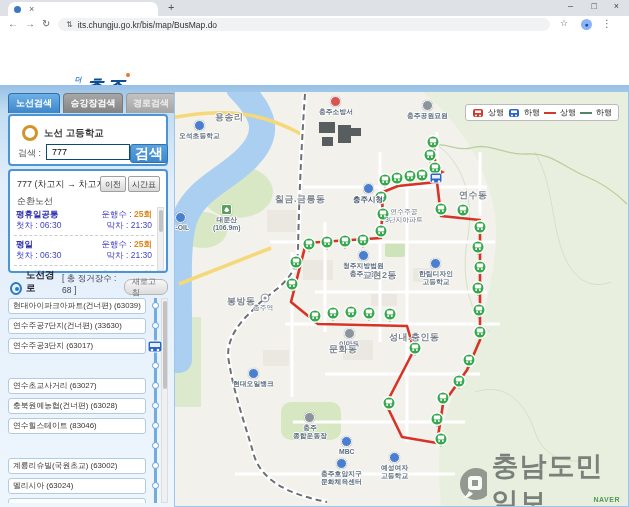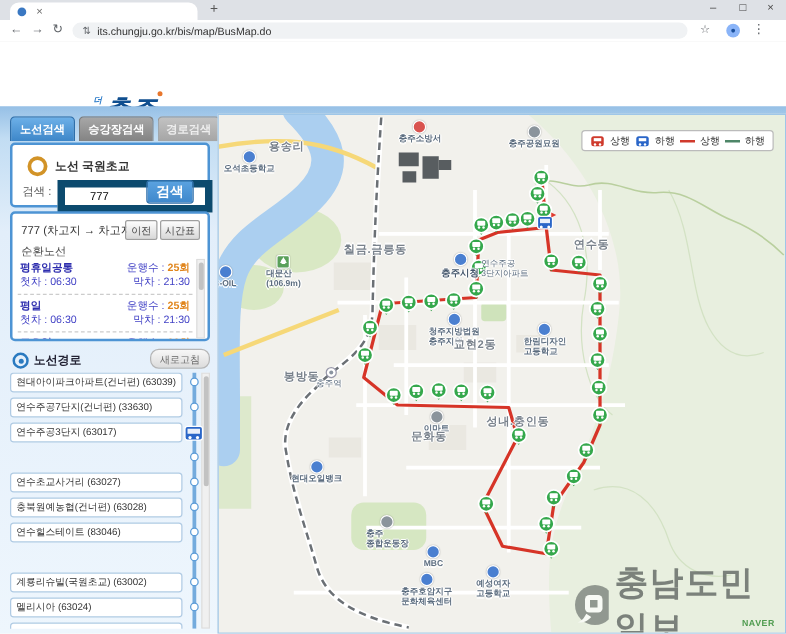--- a/index.html
+++ b/index.html
@@ -40,23 +40,23 @@
   .stab{height:19px;border-radius:4px 4px 0 0;color:#fff;font-size:9px;font-weight:bold;
         display:flex;align-items:center;justify-content:center}
   .stab.active{width:50px;background:linear-gradient(#6db0e8,#3d86c8);border:1px solid #2f6faa;border-bottom:none}
   .stab.g1{width:58px;background:linear-gradient(#a7a7a7,#838383);border:1px solid #7a7a7a;border-bottom:none}
   .stab.g2{width:48px;background:linear-gradient(#c2c2c2,#a5a5a5);border:1px solid #9a9a9a;border-bottom:none;color:#eee}
   .panel{position:absolute;background:#fff;border:2px solid #4d94d4;border-radius:4px;box-sizing:border-box}
   #searchpanel{left:8px;top:114px;width:160px;height:52px}
   .radio{position:absolute;left:12px;top:9px;width:10px;height:10px;border-radius:50%;border:3px solid #d29327;background:#fff;box-sizing:content-box}
   .srlabel{position:absolute;left:34px;top:11px;font-size:9.5px;font-weight:bold;color:#333}
   .sflabel{position:absolute;left:8px;top:31px;font-size:9px;color:#555}
-  .sinput{position:absolute;left:36px;top:28px;width:72px;height:14px;border:6px solid #0c4a6e;font-size:9px;padding:0 20px;box-sizing:content-box}
-  .btn-blue{position:absolute;left:107px;top:28px;width:36px;height:17px;background:linear-gradient(#5aa2e0,#3f88cc);
-            border:1px solid #2f6faa;border-radius:3px;color:#fff;font-size:11px;font-weight:bold;
+  .sinput{position:absolute;left:36px;top:28px;width:72px;height:14px;border:1px solid #0c4a6e;font-size:9px;padding:0 5px;box-sizing:content-box}
+  .btn-blue{position:absolute;left:120px;top:28px;width:36px;height:17px;background:linear-gradient(#5aa2e0,#3f88cc);
+            border:1px solid #2f6faa;border-radius:3px;color:#fff;font-size:14px;font-weight:bold;
             display:flex;align-items:center;justify-content:center}
   #routepanel{left:8px;top:169px;width:160px;height:104px}
   .rtitle{position:absolute;left:7px;top:7px;font-size:9px;color:#333}
   .btn-gray{position:absolute;top:5px;height:14px;background:linear-gradient(#fdfdfd,#d8d8d8);border:1px solid #9f9f9f;
             border-radius:2px;color:#444;font-size:8px;display:flex;align-items:center;justify-content:center}
   .rsub{position:absolute;left:7px;top:24px;font-size:9px;color:#444}
   #schedule{position:absolute;left:4px;top:36px;width:150px;height:64px;overflow:hidden}
   .schrow{width:136px;border-bottom:1px dashed #ccc;padding:2px 2px 3px 2px;margin-bottom:1px}
   .schl1,.schl2{display:flex;justify-content:space-between;font-size:8.5px;line-height:1.35}
   .schname{color:#2d2dae;font-weight:bold}
@@ -75,21 +75,21 @@
   #stops{position:absolute;left:8px;top:298px;width:160px;height:205px;overflow:hidden}
   .stoprow{position:absolute;left:0;width:138px;height:16px;background:#fff;border:1px solid #b0cbe4;border-radius:3px;
            box-sizing:border-box;font-size:7.8px;color:#333;line-height:14px;padding:0 4px;white-space:nowrap;overflow:hidden}
   .tline{position:absolute;left:146px;top:0;width:3px;height:205px;background:#74abdd}
   .tnode{position:absolute;left:144px;width:7px;height:7px;border-radius:50%;background:#fff;border:1.5px solid #5c9cd8;box-sizing:border-box}
   #list-scroll{right:0;top:0;height:205px}
   
   #map{position:absolute;left:174px;top:91px;width:453px;height:414px;overflow:hidden;border:1px solid #9ec6e8;background:#f2f1ec}
   #mapsvg{position:absolute;left:0;top:0}
   .mlabel{position:absolute;font-size:7.5px;color:#44566b;white-space:pre-line;line-height:1.2;
-          display:flex;flex-direction:column;align-items:center;text-align:left;z-index:5;
+          display:flex;flex-direction:column;align-items:center;text-align:center;z-index:5;
           text-shadow:1px 0 0 #fff,-1px 0 0 #fff,0 1px 0 #fff,0 -1px 0 #fff}
   .mlabel.district{font-size:9px;color:#79828c;font-weight:bold;letter-spacing:.5px}
   .mlabel.tiny{font-size:6.8px;color:#5d6e80}
   .pico{width:9px;height:9px;border-radius:50%;background:#4a7fd0;border:1.5px solid #fff;
         box-shadow:0 0 1px rgba(0,0,0,.4);margin-bottom:1px;box-sizing:content-box}
   .pico.gray{background:#8b949c}
   .pico.red{background:#d9534f}
   .pico.mtn{background:#5aa05a;border-radius:2px;text-align:center}
   .pico.mtn:before{content:"▲";color:#fff;font-size:5.5px;line-height:9px;display:block}
   #legend{position:absolute;right:9px;top:12px;display:flex;align-items:center;gap:4px;background:#fff;
@@ -145,21 +145,21 @@
 <div id="content"></div>
 
 <div id="stabs">
   <div class="stab active">노선검색</div>
   <div class="stab g1">승강장검색</div>
   <div class="stab g2">경로검색</div>
 </div>
 
 <div class="panel" id="searchpanel">
   <span class="radio"></span>
-  <span class="srlabel">노선 국원초교</span>
+  <span class="srlabel">노선 고등학교</span>
   <span class="sflabel">검색 :</span>
   <input class="sinput" value="777" style="">
   <div class="btn-blue">검색</div>
 </div>
 
 <div class="panel" id="routepanel">
   <span class="rtitle">777 (차고지 → 차고지)</span>
   <div class="btn-gray" style="right:40px;width:24px">이전</div>
   <div class="btn-gray" style="right:6px;width:30px">시간표</div>
   <span class="rsub">순환노선</span>
@@ -192,20 +192,21 @@
     </div>
     <div class="vscroll" style="height:64px">
       <span class="vthumb" style="top:2px;height:22px"></span>
     </div>
   </div>
 </div>
 
 <div id="pathhdr">
   <span class="target"></span>
   <span class="phtitle">노선경로</span>
+  <span class="phcount">[ 총 정거장수 : 68 ]</span>
   <div class="btn-refresh">새로고침</div>
 </div>
 
 <div id="stops">
   <div class="tline"></div>
   <div class="stoprow" style="top:0">현대아이파크아파트(건너편) (63039)</div>
   <div class="stoprow" style="top:20px">연수주공7단지(건너편) (33630)</div>
   <div class="stoprow" style="top:40px">연수주공3단지 (63017)</div>
   <div class="stoprow" style="top:80px">연수초교사거리 (63027)</div>
   <div class="stoprow" style="top:100px">충북원예농협(건너편) (63028)</div>
@@ -337,21 +338,21 @@
     </g>
   </svg>
 
   <span class="mlabel district" style="left:40px;top:20px">용송리</span>
   <span class="mlabel tiny" style="left:4px;top:28px"><i class="pico"></i><b>오석초등학교</b></span>
   <span class="mlabel tiny" style="left:144px;top:4px"><i class="pico red"></i><b>충주소방서</b></span>
   <span class="mlabel tiny" style="left:232px;top:8px"><i class="pico gray"></i><b>충주공원묘원</b></span>
   <span class="mlabel district" style="left:100px;top:102px">칠금.금릉동</span>
   <span class="mlabel tiny" style="left:38px;top:112px"><i class="pico mtn"></i><b>대문산
 (106.9m)</b></span>
-  <span class="mlabel" style="left:178px;top:110px"><i class="pico"></i><b>충주시청</b></span>
+  <span class="mlabel" style="left:178px;top:91px"><i class="pico"></i><b>충주시청</b></span>
   <span class="mlabel district" style="left:284px;top:98px">연수동</span>
   <span class="mlabel tiny" style="left:168px;top:158px"><i class="pico"></i><b>청주지방법원
 충주지원</b></span>
   <span class="mlabel tiny" style="left:244px;top:166px"><i class="pico"></i><b>한림디자인
 고등학교</b></span>
   <span class="mlabel district" style="left:188px;top:178px">교현2동</span>
   <span class="mlabel district" style="left:52px;top:204px">봉방동</span>
   <span class="mlabel tiny" style="left:78px;top:212px">충주역</span>
   <span class="mlabel tiny" style="left:164px;top:236px"><i class="pico gray"></i><b>이마트</b></span>
   <span class="mlabel district" style="left:214px;top:240px">성내.충인동</span>

